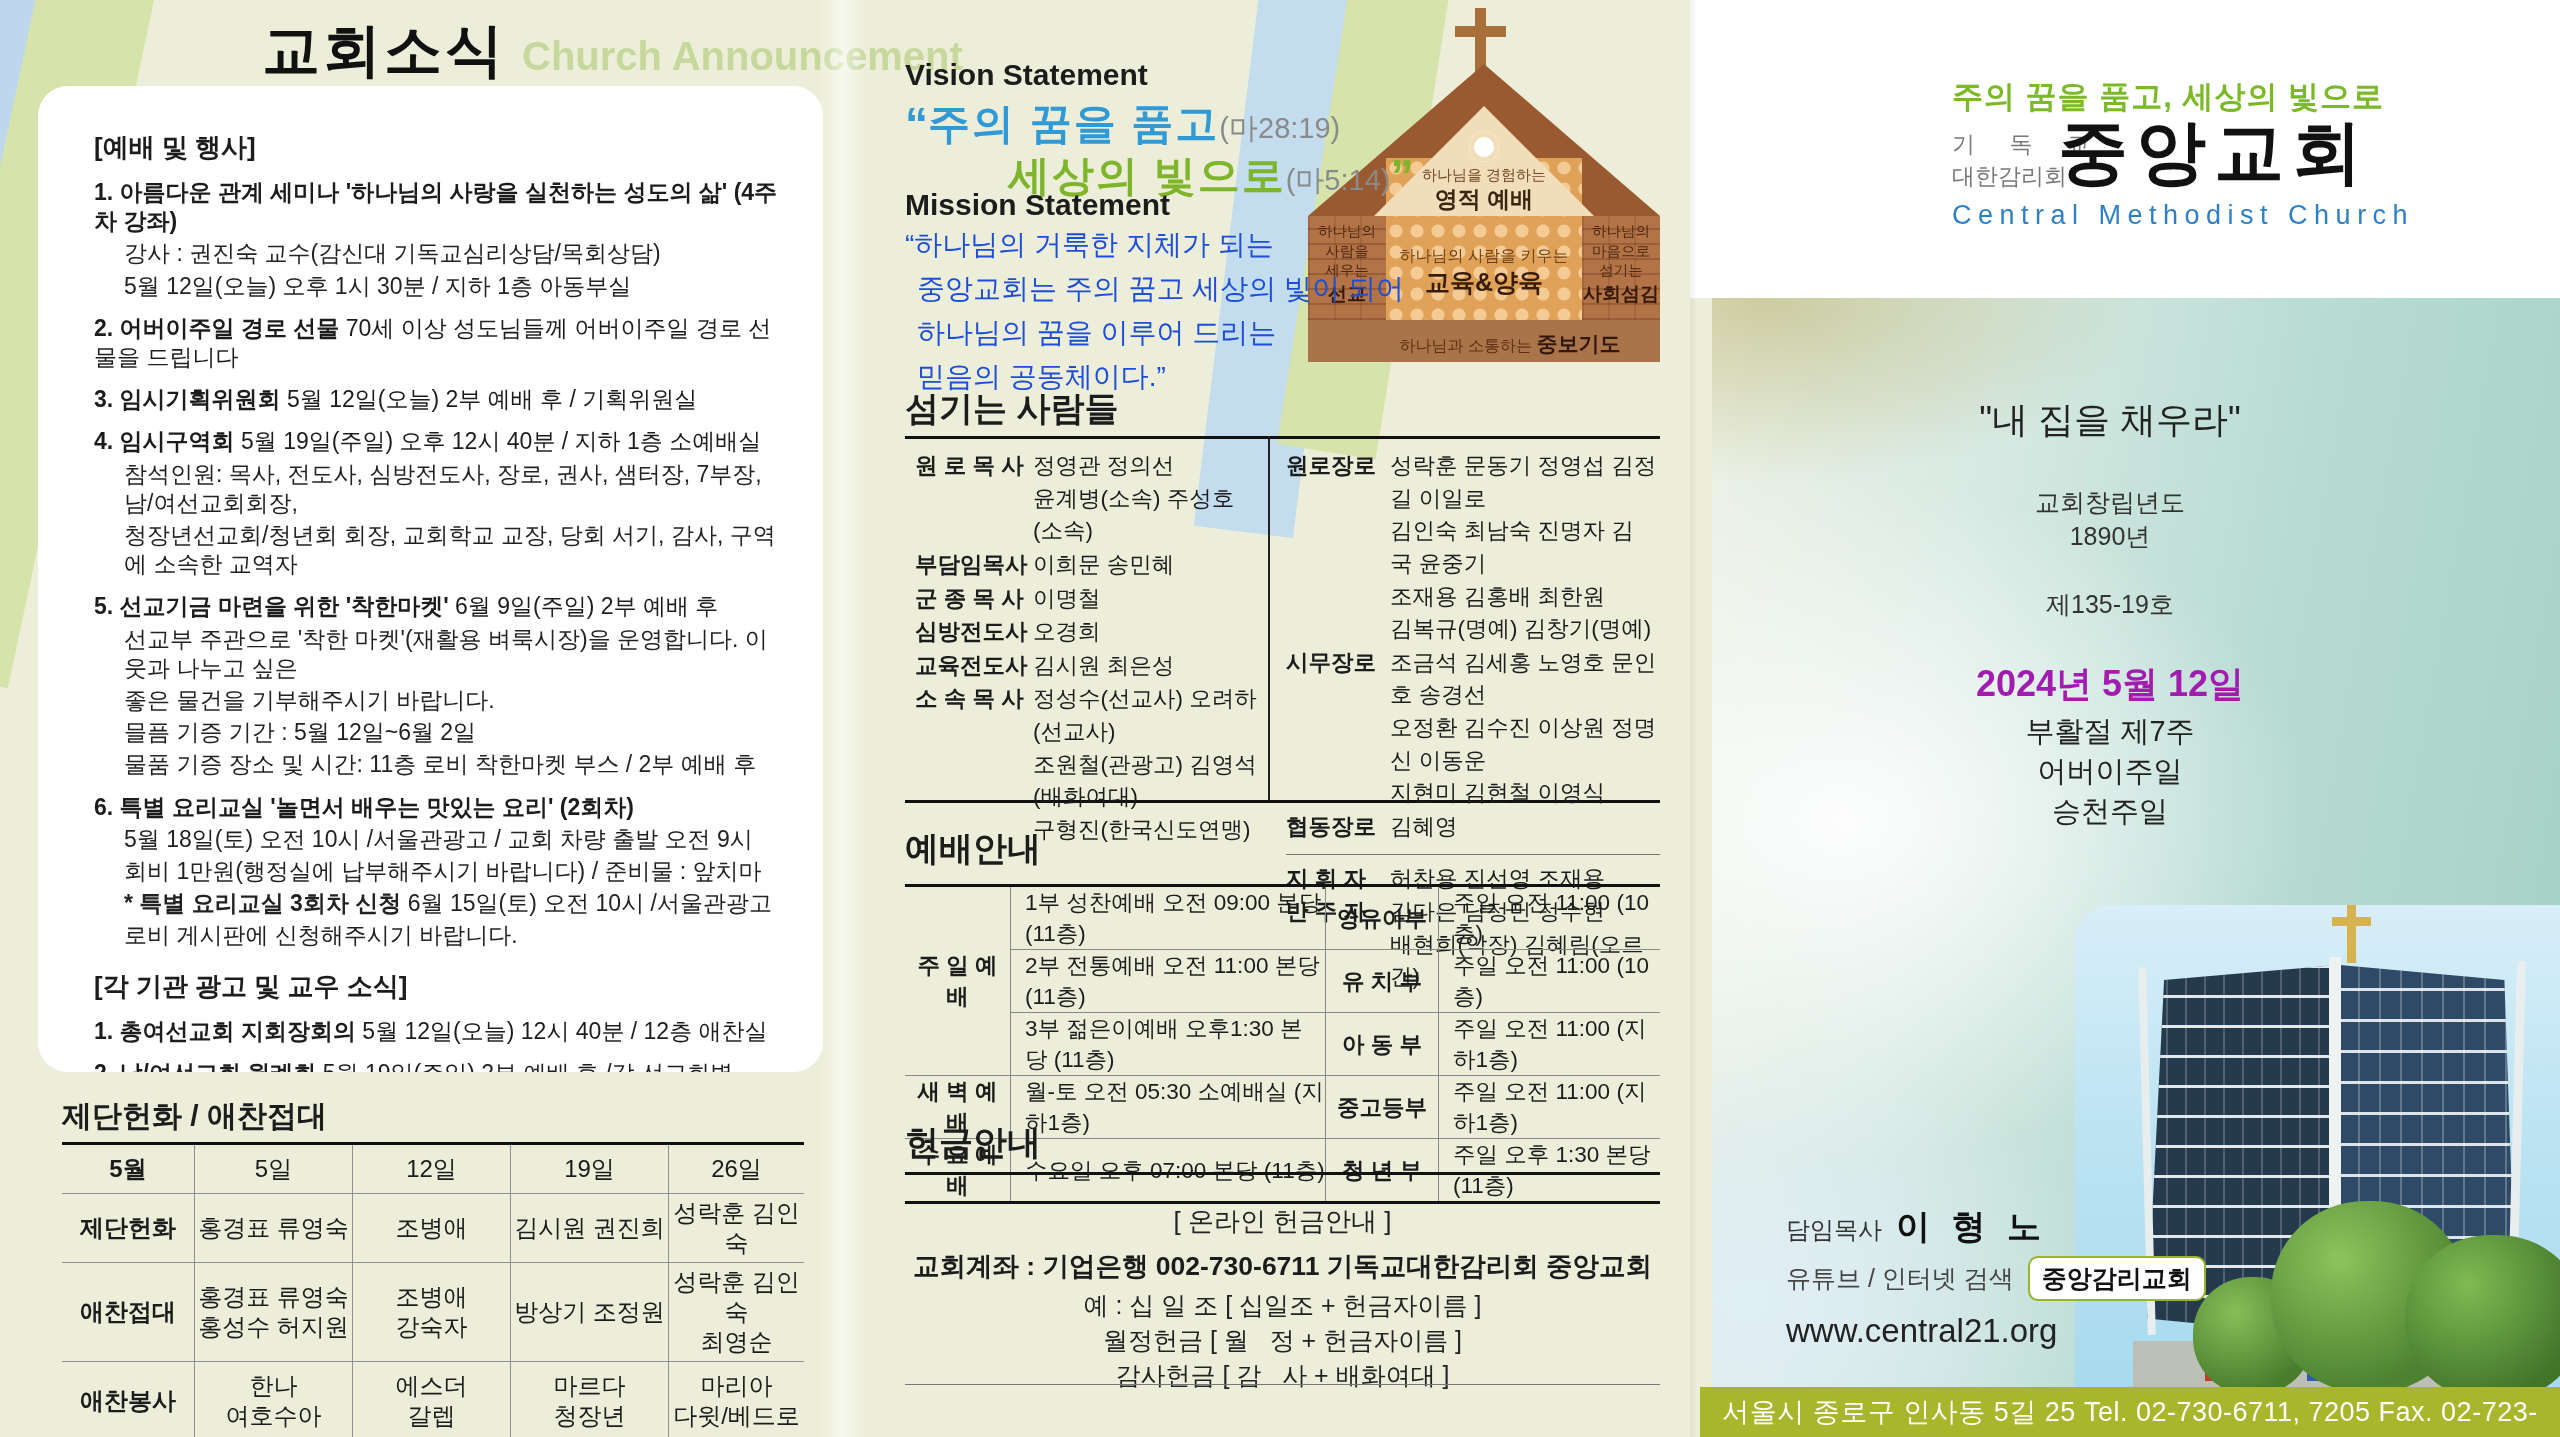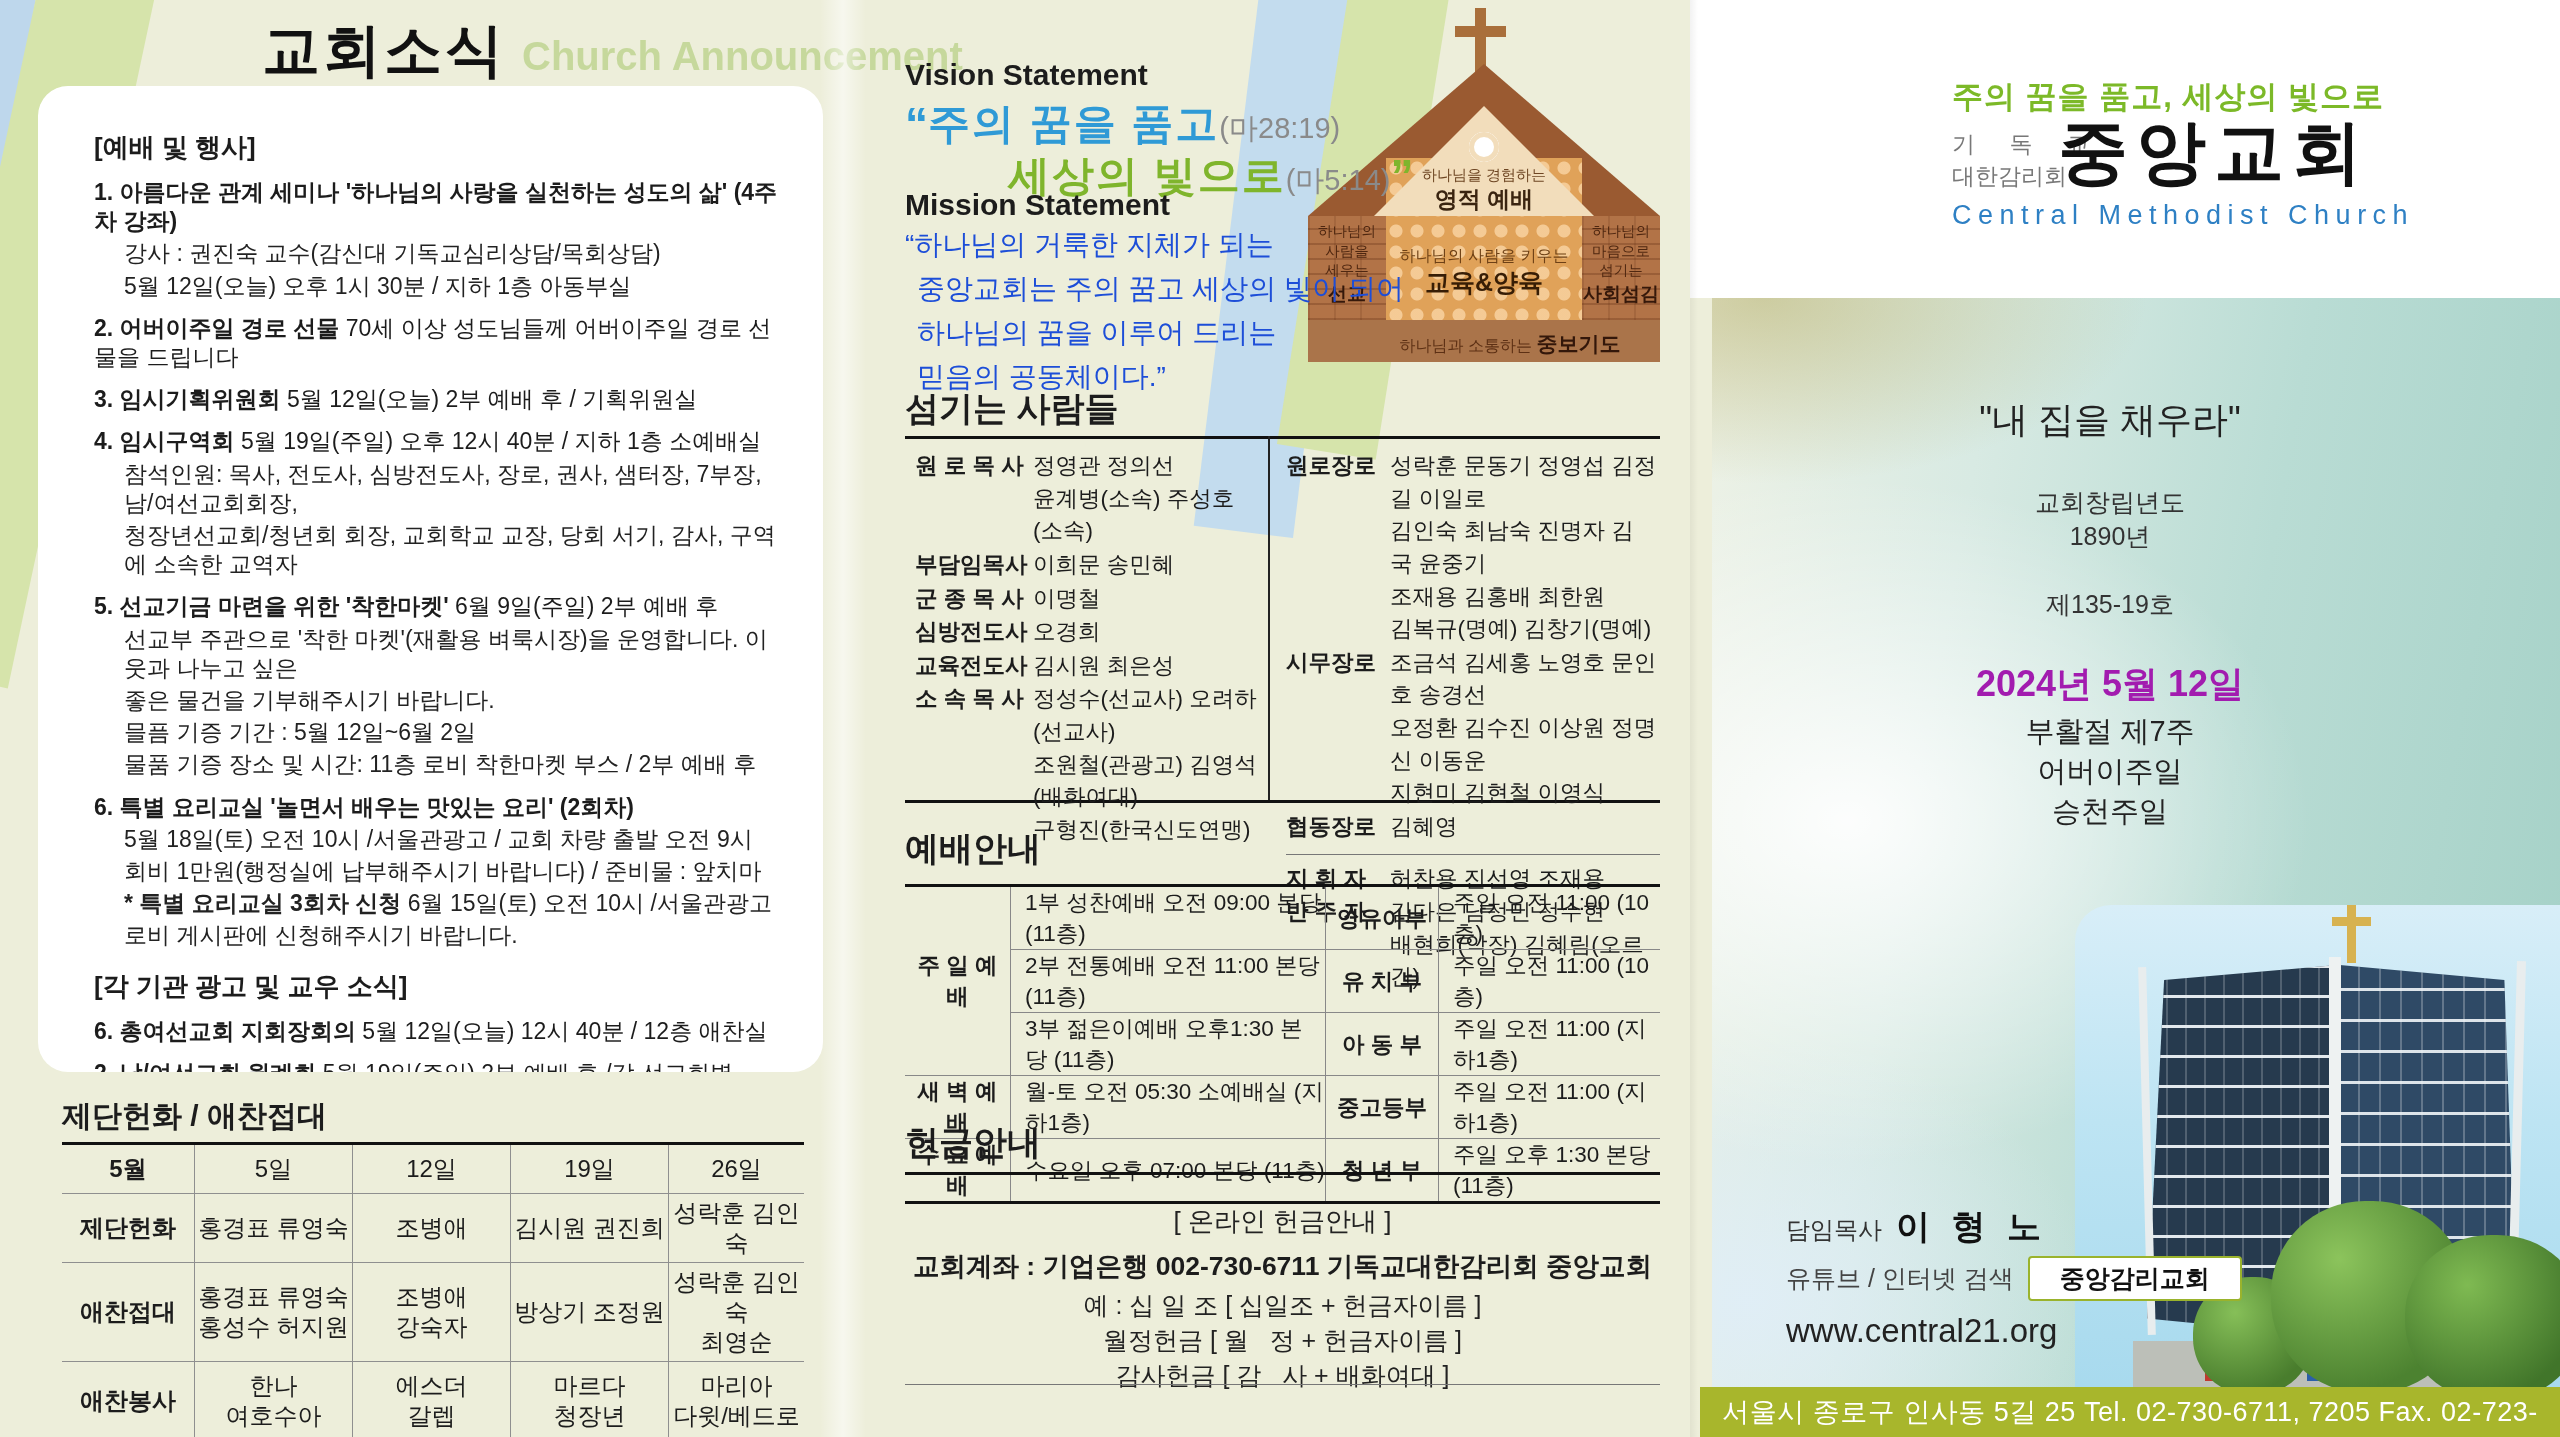--- a/index.html
+++ b/index.html
@@ -128,21 +128,21 @@
   .rp-found{top:486px;font-size:25px;color:#333;}
   .rp-found2{top:520px;font-size:25px;color:#333;}
   .rp-issue{top:588px;font-size:25px;color:#333;}
   .rp-date{top:660px;font-size:36px;font-weight:bold;color:#a21caf;}
   .rp-w0{top:712px;font-size:29px;color:#222;}
   .rp-w1{top:752px;font-size:29px;color:#222;}
   .rp-w2{top:792px;font-size:29px;color:#222;}
   .rp-pastor{left:1786px;top:1204px;font-size:24px;color:#333;}
   .rp-pastor b{font-size:34px;font-weight:bold;color:#111;letter-spacing:6px;margin-left:14px;}
   .rp-search{left:1786px;top:1256px;font-size:25px;color:#444;display:flex;align-items:center;}
-  .rp-badge{display:inline-block;margin-left:14px;padding:4px 30px;background:#fff;border:2.5px solid #9ab32c;border-radius:4px;font-size:25px;font-weight:bold;color:#111;}
+  .rp-badge{display:inline-block;margin-left:14px;padding:4px 12px;background:#fff;border:2.5px solid #9ab32c;border-radius:10px;font-size:25px;font-weight:bold;color:#111;}
   .rp-web{left:1786px;top:1312px;font-size:33px;color:#222;}
   .rp-footer{position:absolute;left:1700px;top:1387px;width:860px;height:50px;background:#a8b62c;z-index:3;color:#fff;font-size:27px;text-align:center;line-height:50px;letter-spacing:.5px;}
 
   
   .photo{position:absolute;left:2075px;top:905px;width:485px;height:482px;z-index:2;border-radius:36px 0 0 0;
     background:linear-gradient(180deg,#d8eef8 0%,#bde4f3 45%,#a8daee 100%);overflow:hidden;}
   .ph{position:absolute;}
   .ph-faceL{left:72px;top:60px;width:190px;height:372px;background:#263a4e;
     background-image:repeating-linear-gradient(180deg,rgba(236,242,246,.95) 0 3px,rgba(40,58,78,0) 3px 30px),repeating-linear-gradient(90deg,rgba(255,255,255,.20) 0 2px,transparent 2px 19px);
     clip-path:polygon(9% 4%,100% 0,100% 100%,0 95%);}
@@ -199,21 +199,21 @@
     <p class="sub"><b></b><span>물품 기증 장소 및 시간: 11층 로비 착한마켓 부스 / 2부 예배 후</span></p>
 
     <p class="it"><b>6. 특별 요리교실 '놀면서 배우는 맛있는 요리' (2회차)</b><span></span></p>
     <p class="sub"><b></b><span>5월 18일(토) 오전 10시 /서울관광고 / 교회 차량 출발 오전 9시</span></p>
     <p class="sub"><b></b><span>회비 1만원(행정실에 납부해주시기 바랍니다) / 준비물 : 앞치마</span></p>
     <p class="sub"><b>* 특별 요리교실 3회차 신청</b><span> 6월 15일(토) 오전 10시 /서울관광고</span></p>
     <p class="sub"><b></b><span>로비 게시판에 신청해주시기 바랍니다.</span></p>
 
     <div class="sec-h2">[각 기관 광고 및 교우 소식]</div>
 
-    <p class="it"><b>6. 총여선교회 지회장회의</b><span> 5월 12일(오늘) 12시 40분 / 12층 애찬실</span></p>
+    <p class="it"><b>1. 총여선교회 지회장회의</b><span> 5월 12일(오늘) 12시 40분 / 12층 애찬실</span></p>
     <p class="it"><b>2. 남/여선교회 월례회</b><span> 5월 19일(주일) 2부 예배 후 /각 선교회별</span></p>
 
   </div>
 
   <div class="flower-title">제단헌화 / 애찬접대</div>
   <table class="flower-table">
     <tbody>
         <tr class="hd">
       <td style="width:128px">5월</td>
       <td style="width:153px">5일</td>

